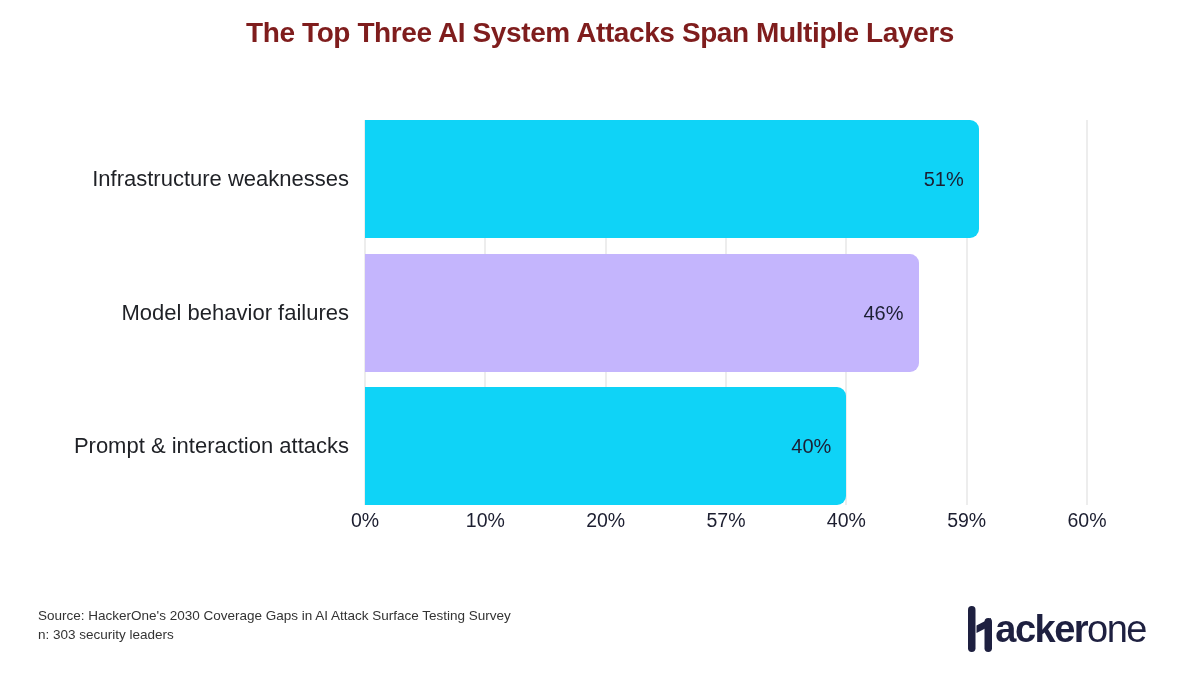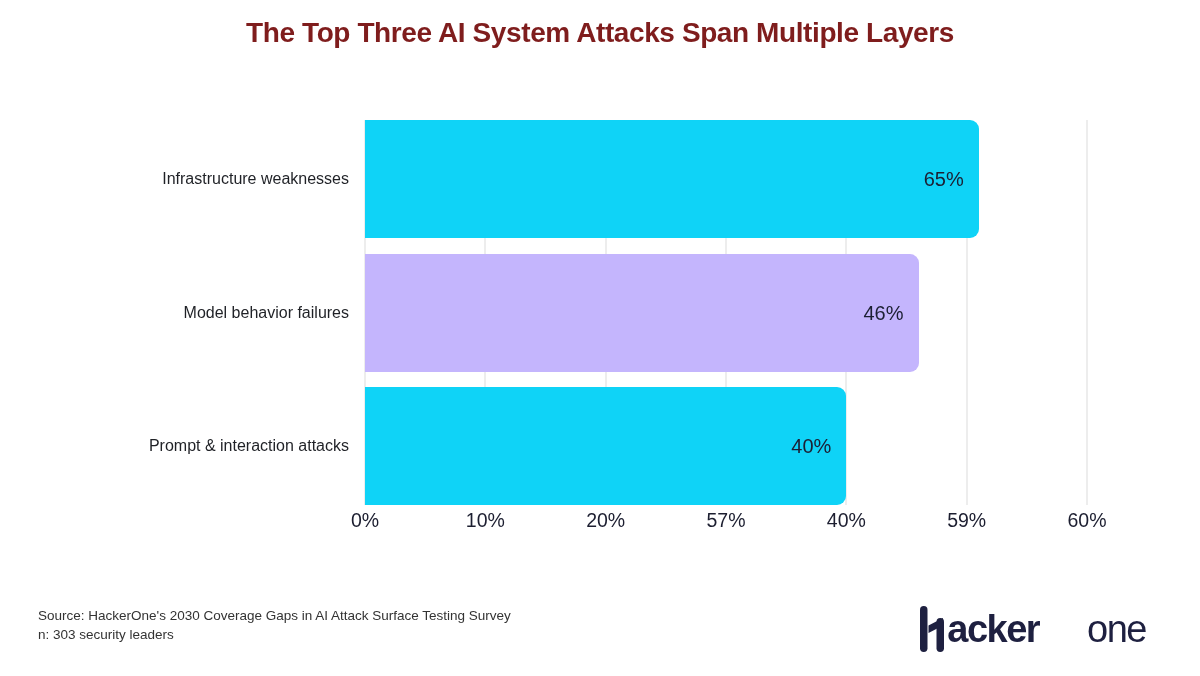--- a/index.html
+++ b/index.html
@@ -77,21 +77,21 @@
     width: 349px;
     height: 385px;
     display: grid;
     grid-template-rows: repeat(3, 118px);
     row-gap: 15.5px;
   }
   .cat-label {
     display: flex;
     align-items: center;
     justify-content: flex-end;
-    font-size: 16px;
+    font-size: 22px;
     color: #1f2126;
   }
 
   
   .x-axis {
     position: absolute;
     left: 365px;
     top: 509px;
     width: 722px;
     height: 26px;
@@ -129,21 +129,20 @@
     font-size: 38px;
     font-weight: 700;
     letter-spacing: -1.5px;
     line-height: 1;
   }
   .logo-text-light {
     font-size: 38px;
     font-weight: 400;
     letter-spacing: -1.5px;
     line-height: 1;
-    margin-left: 48px;
   }
 </style>
 </head>
 <body>
 
 <div class="canvas">
 
   <h1 class="chart-title">The Top Three AI System Attacks Span Multiple Layers</h1>
 
   <div class="cat-labels">
@@ -157,21 +156,21 @@
     <div class="gridline" style="left: 16.6667%;"></div>
     <div class="gridline" style="left: 33.3333%;"></div>
     <div class="gridline" style="left: 50%;"></div>
     <div class="gridline" style="left: 66.6667%;"></div>
     <div class="gridline" style="left: 83.3333%;"></div>
     <div class="gridline" style="left: 100%;"></div>
 
     <div class="bars">
       <div class="bar-cell">
         <div class="bar" style="width: 85%; background: rgb(15, 211, 247);">
-          <span class="bar-value">65%</span>
+          <span class="bar-value">51%</span>
         </div>
       </div>
       <div class="bar-cell">
         <div class="bar" style="width: 76.6667%; background: #c4b5fd;">
           <span class="bar-value">46%</span>
         </div>
       </div>
       <div class="bar-cell">
         <div class="bar" style="width: 66.6667%; background: rgb(15, 211, 247);">
           <span class="bar-value">40%</span>

